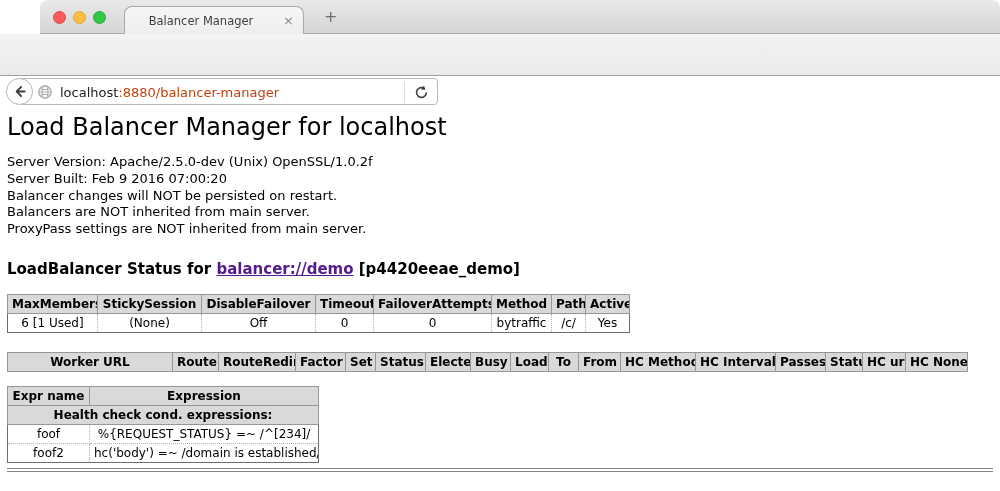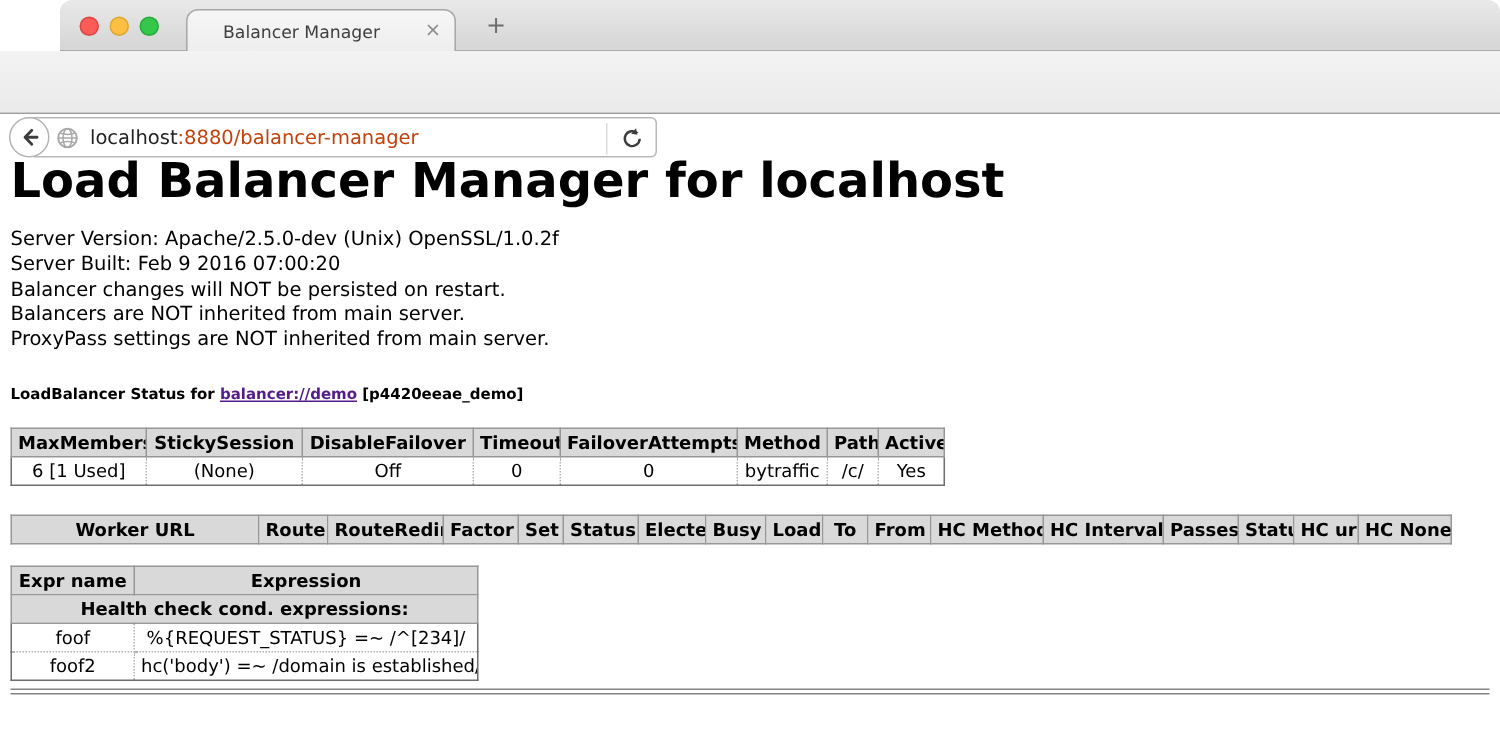--- a/index.html
+++ b/index.html
@@ -46,23 +46,23 @@
   .searchbar input::placeholder { color:#9e9e9e; opacity:1; }
   .tbico { position:absolute; display:flex; align-items:center; justify-content:center; }
   .vdiv { position:absolute; width:1px; height:21px; background:#c3c3c3; top:46px; }
   .caret { position:absolute; left:908px; top:54px; width:0; height:0;
     border-left:3.5px solid transparent; border-right:3.5px solid transparent; border-top:4.5px solid #666; }
   .hamburger { position:absolute; left:939px; top:50px; width:17px; }
   .hamburger i { display:block; height:2.6px; background:#454545; margin-bottom:2.8px; }
 
   
   .page { position:absolute; left:0; top:77px; width:1000px; height:414px; background:#fff; }
-  h1.ptitle { margin:24px 0 0 7px; font-size:32px; font-weight:bold; color:#000; letter-spacing:0; }
+  h1.ptitle { margin:36px 0 0 7px; font-size:24px; font-weight:normal; color:#000; letter-spacing:0; }
   .info { margin:13px 0 0 7px; font-size:13px; line-height:16.8px; color:#000; }
-  h3.bheading { margin:22px 0 0 7px; font-size:10px; font-weight:bold; color:#000; }
+  h3.bheading { margin:22px 0 0 7px; font-size:15px; font-weight:bold; color:#000; }
   a { color:#551a8b; text-decoration:underline; }
   table.t { border-collapse:collapse; border:1px solid #6e6e6e; table-layout:fixed;
     font-size:12px; margin-left:7px; }
   .t th { background:#d9d9d9; font-weight:bold; border:1px solid #979797; padding:2px 4px;
     text-align:center; white-space:nowrap; overflow:hidden; }
   .t td { border:1px dotted #b2b2b2; padding:2px 4px; text-align:center; white-space:nowrap; overflow:hidden; }
   .t td.left { text-align:left; }
   #balancer-table { margin-top:16px; width:622px; }
   #worker-table { margin-top:19px; width:961px; }
   #health-table { margin-top:14px; width:311px; }

